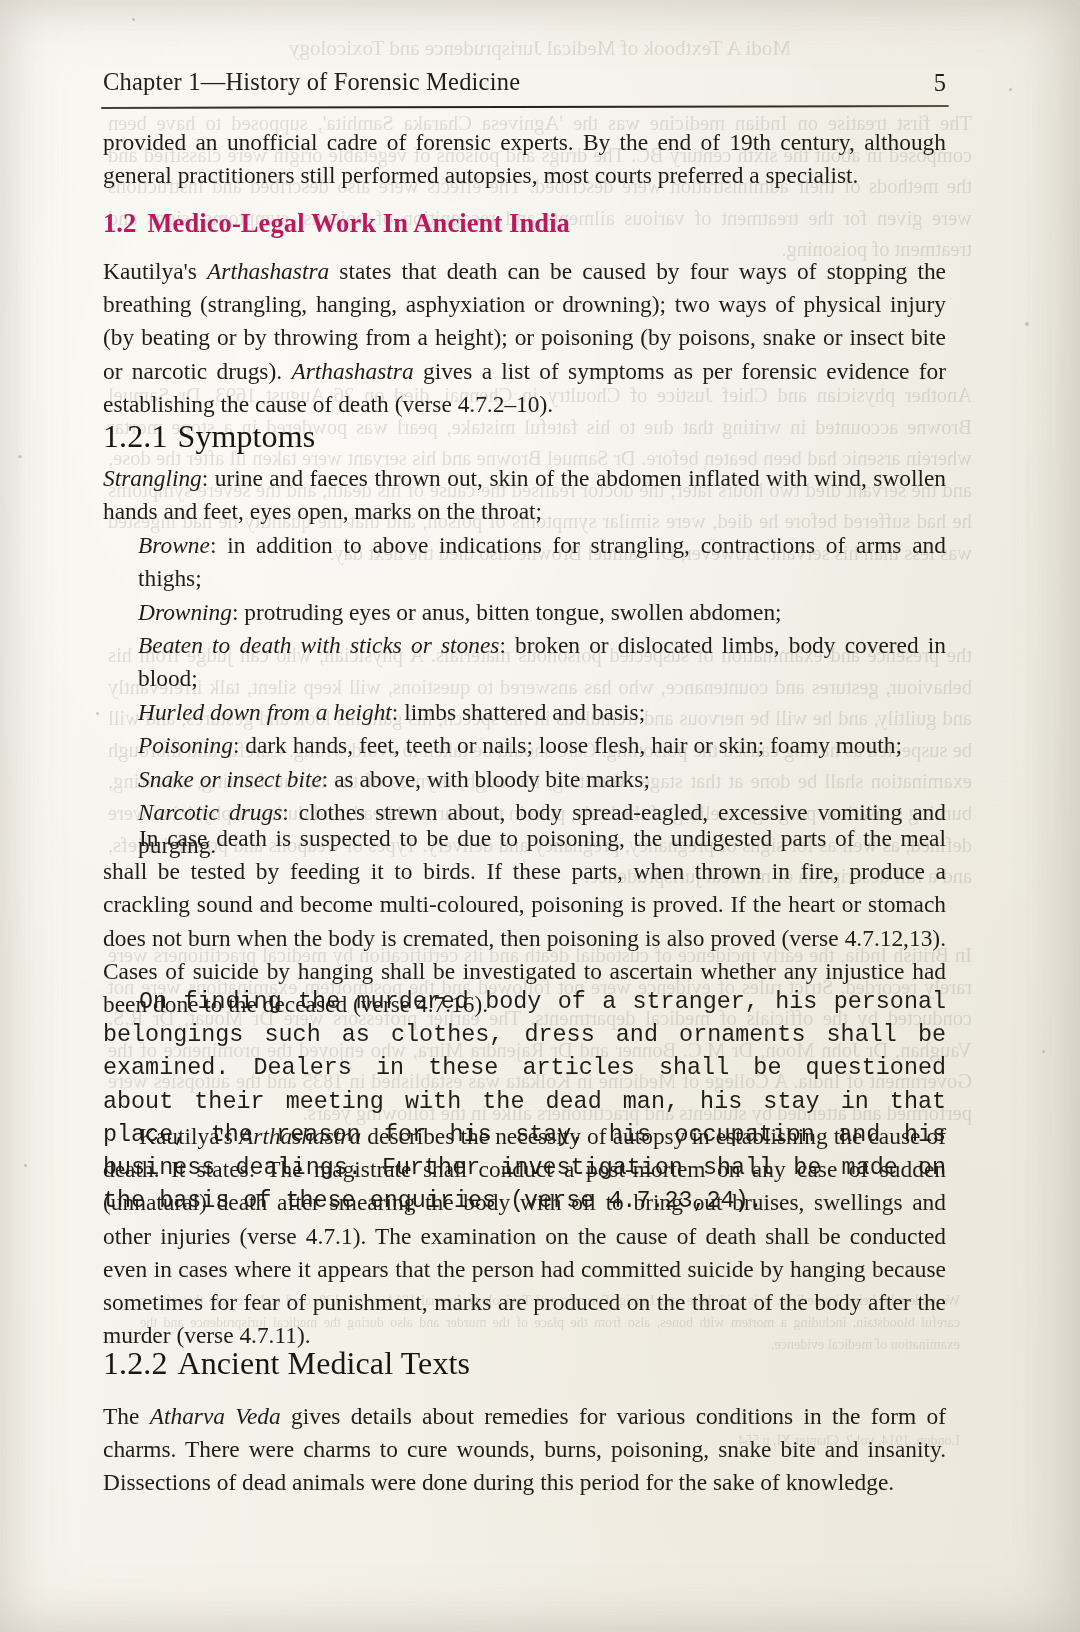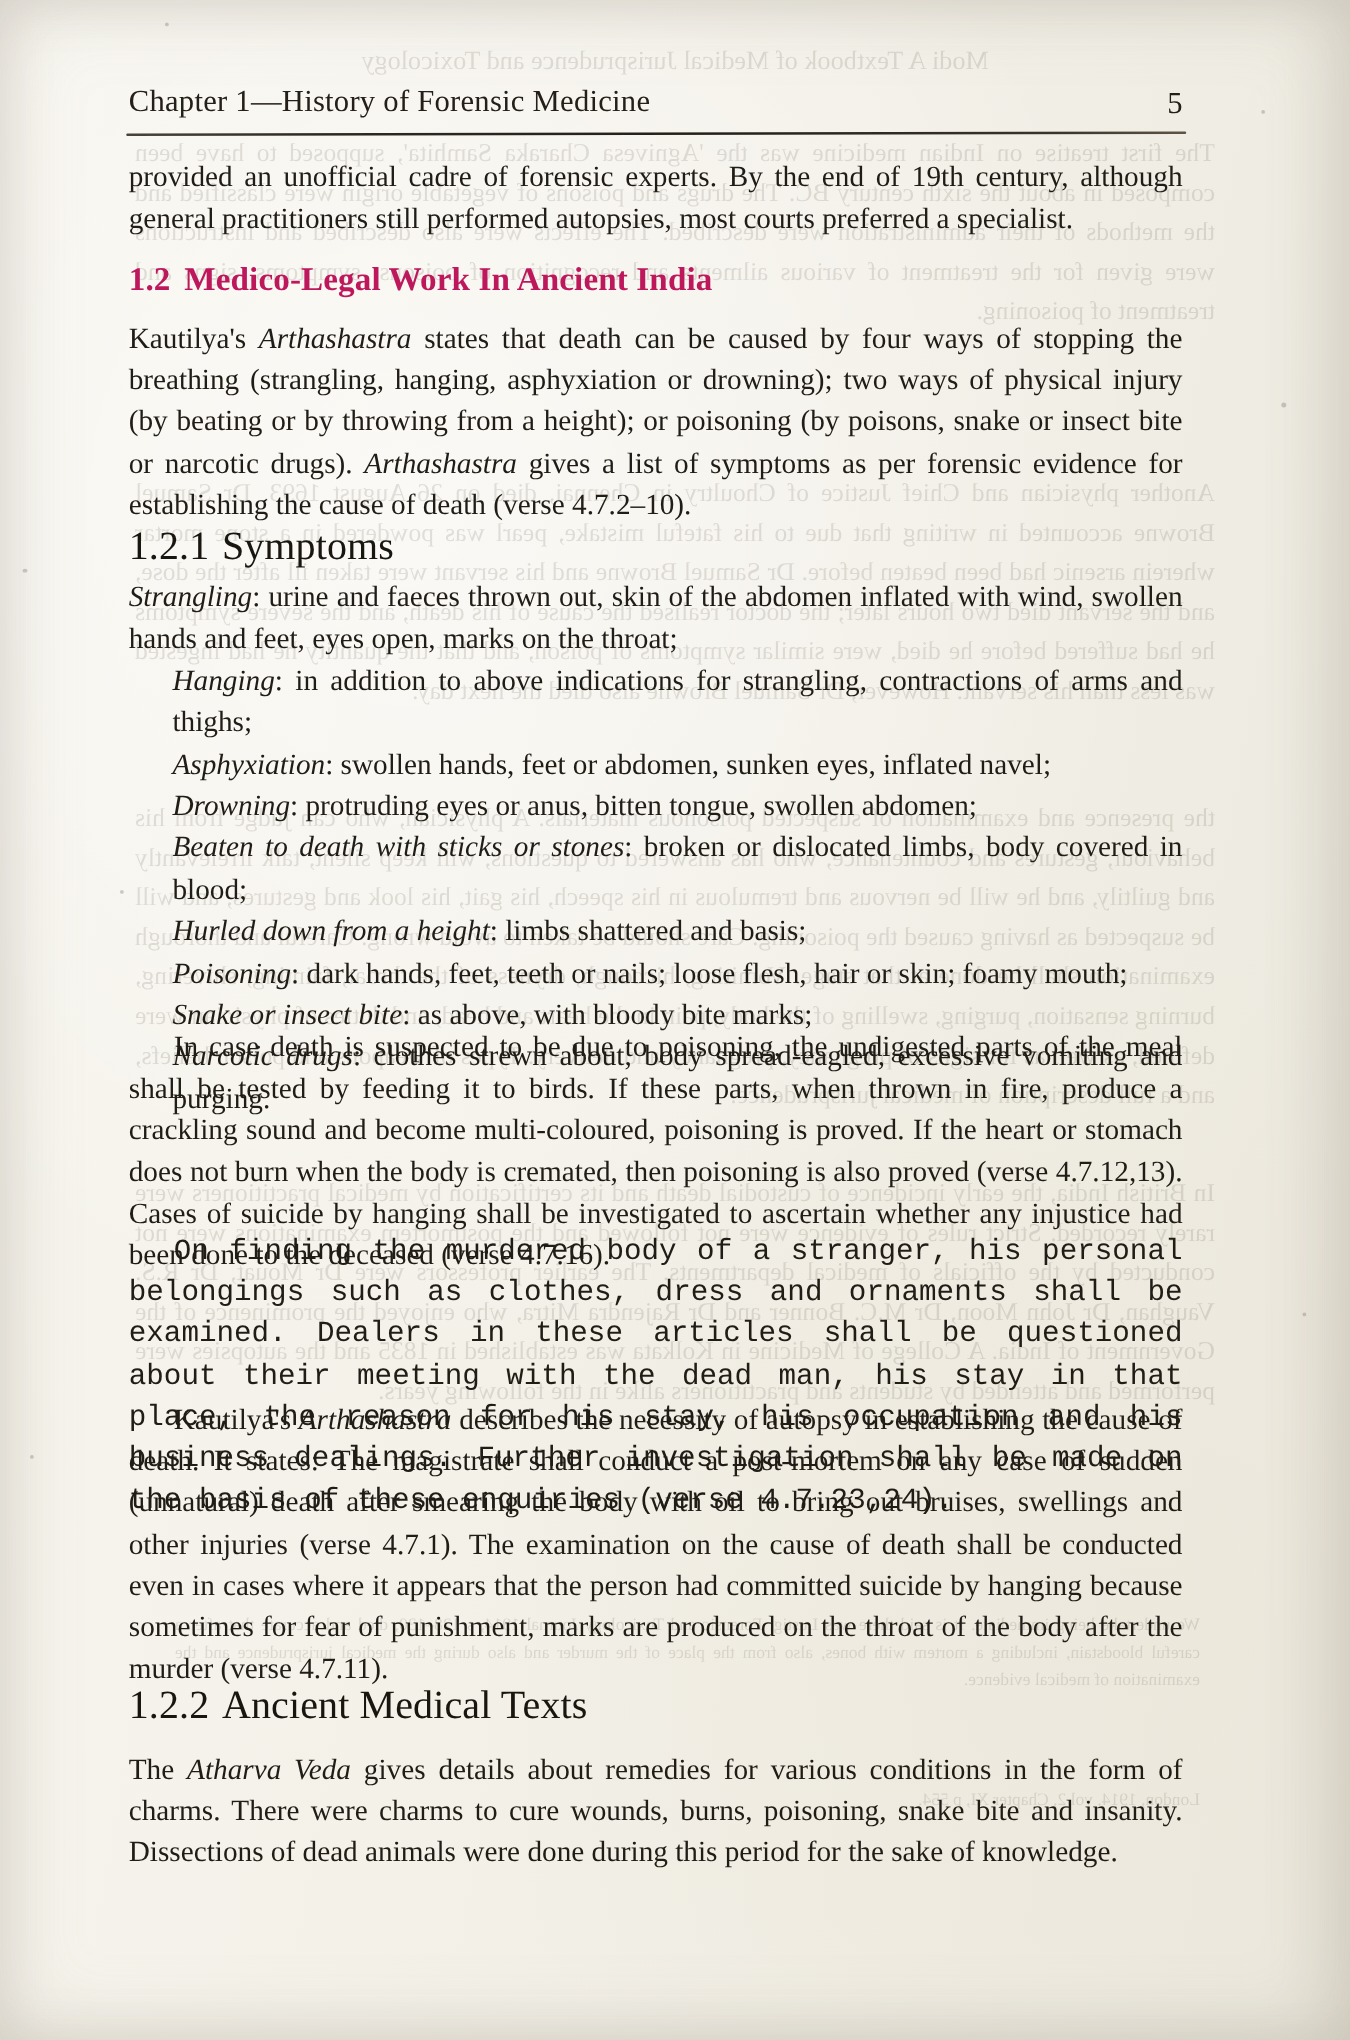--- a/index.html
+++ b/index.html
@@ -233,23 +233,22 @@
     </div>
 
     <div class="col" style="top:418px;">
       <h3 class="subsec"><span class="num">1.2.1</span><span>Symptoms</span></h3>
     </div>
 
     <div class="sym-list" style="top:462px;">
 
       <p class="sym-item first"><i>Strangling</i><span>: urine and faeces thrown out, skin of the abdomen inflated with wind, swollen hands and feet, eyes open, marks on the throat;</span></p>
 
-      <p class="sym-item sub"><i>Hanging</i><span>: in addition to above indications for strangling, contractions of arms and thighs;</span></p>
-
-      <p class="sym-item sub"><i>Asphyxiation</i><span>: swollen hands, feet or abdomen, sunken eyes, inflated navel;</span></p>
+      <p class="sym-item sub"><i>Browne</i><span>: in addition to above indications for strangling, contractions of arms and thighs;</span></p>
+
 
       <p class="sym-item sub"><i>Drowning</i><span>: protruding eyes or anus, bitten tongue, swollen abdomen;</span></p>
 
       <p class="sym-item sub"><i>Beaten to death with sticks or stones</i><span>: broken or dislocated limbs, body covered in blood;</span></p>
 
       <p class="sym-item sub"><i>Hurled down from a height</i><span>: limbs shattered and basis;</span></p>
 
       <p class="sym-item sub"><i>Poisoning</i><span>: dark hands, feet, teeth or nails; loose flesh, hair or skin; foamy mouth;</span></p>
 
       <p class="sym-item sub"><i>Snake or insect bite</i><span>: as above, with bloody bite marks;</span></p>

